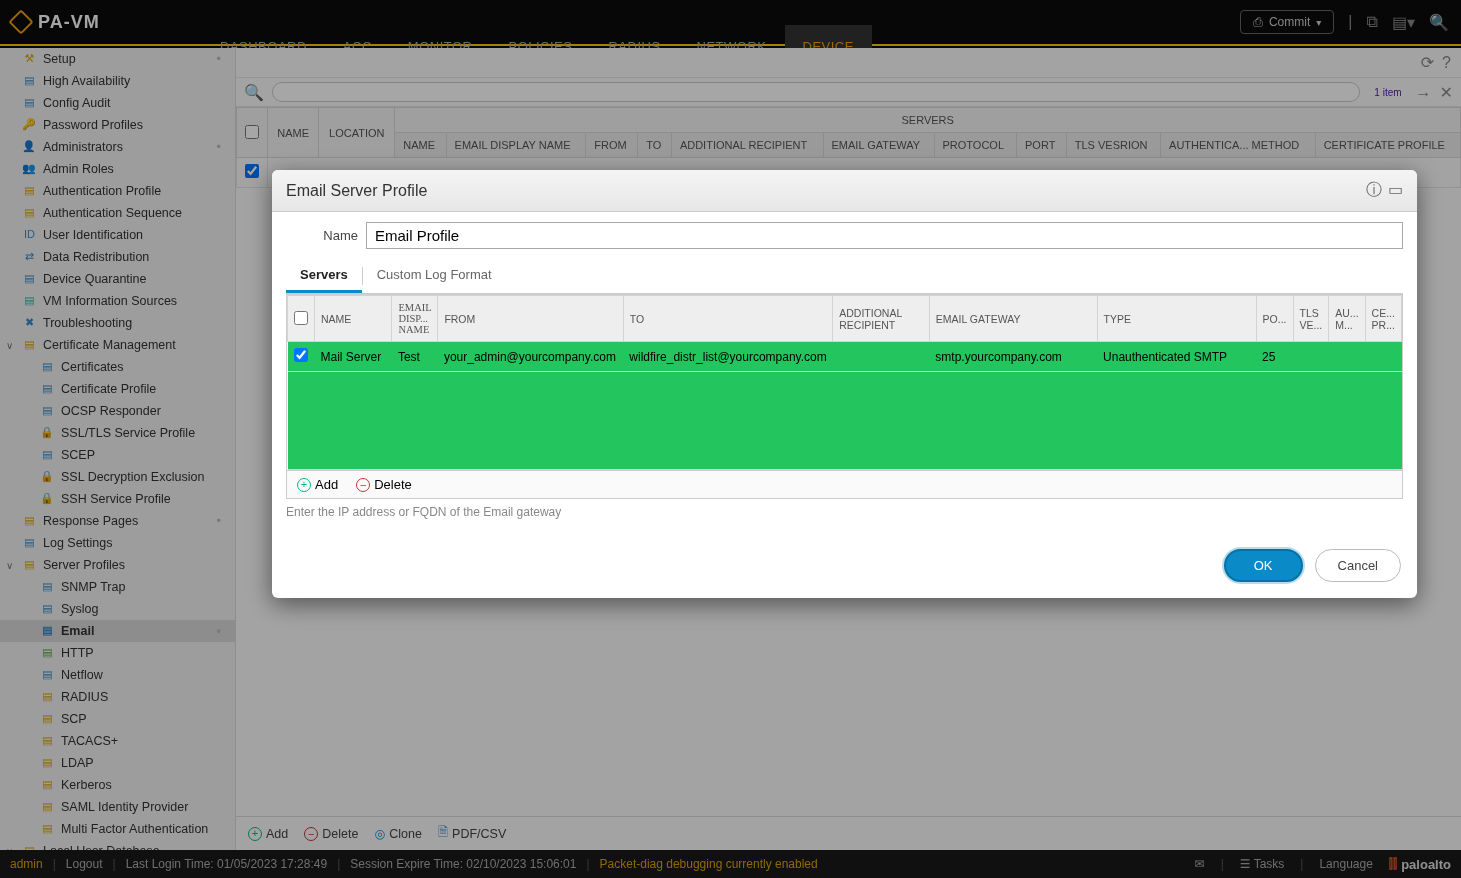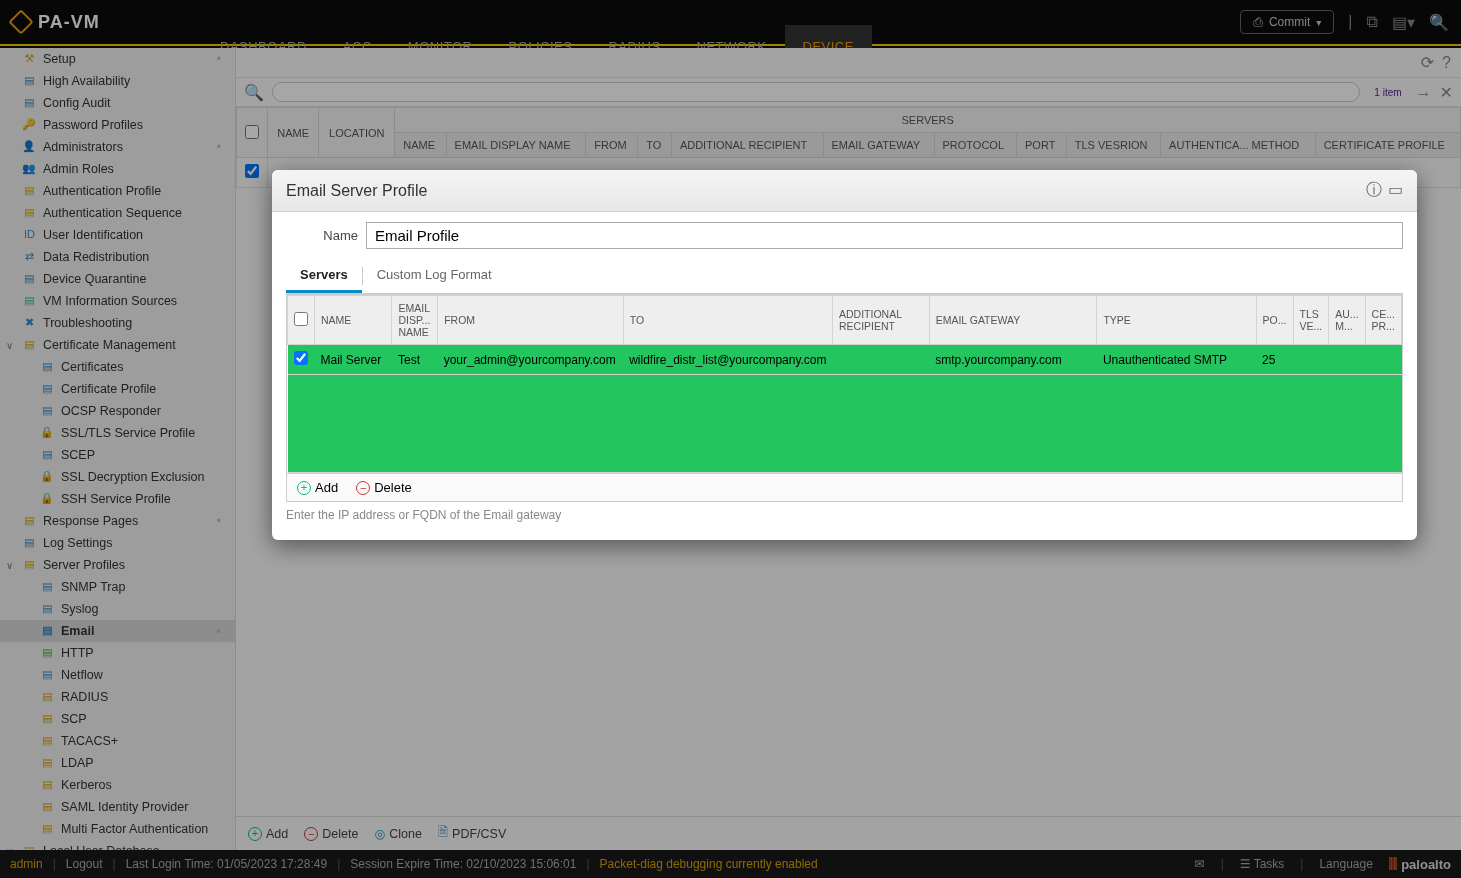--- a/index.html
+++ b/index.html
@@ -388,21 +388,21 @@
       <div class="dialog-tab active">Servers</div>
       <div style="border-left:1px solid #ccc; margin:8px 0;"></div>
       <div class="dialog-tab">Custom Log Format</div>
     </div>
     <div class="sub-table-wrap">
       <table class="sub-table">
         <thead>
           <tr>
             <th style="width:24px;"><input type="checkbox" class="chk" style=""></th>
             <th style="width:88px;">NAME</th>
-            <th style="width:46px;">EMAIL DISP... NAME</th>
+            <th style="width:46px;font-family:Liberation Serif, serif;">EMAIL DISP... NAME</th>
             <th style="width:186px;">FROM</th>
             <th style="width:188px;">TO</th>
             <th style="width:104px;">ADDITIONAL RECIPIENT</th>
             <th style="width:178px;">EMAIL GATEWAY</th>
             <th style="width:180px;">TYPE</th>
             <th style="width:30px;">PO...</th>
             <th style="width:30px;">TLS VE...</th>
             <th style="width:30px;margin-top:8px;">AU... M...</th>
             <th style="width:30px;">CE... PR...</th>
           </tr>
@@ -433,13 +433,17 @@
             <span>Add</span>
           </span>
         <span class="action-link">
             <span class="circle-minus">−</span>
             <span>Delete</span>
           </span>
       </div>
     </div>
     <div class="hint">Enter the IP address or FQDN of the Email gateway</div>
   </div>
+  <div class="dialog-footer">
+    <button class="btn-primary">OK</button>
+    <button class="btn-secondary">Cancel</button>
+  </div>
 </div>
 
 </body></html>

